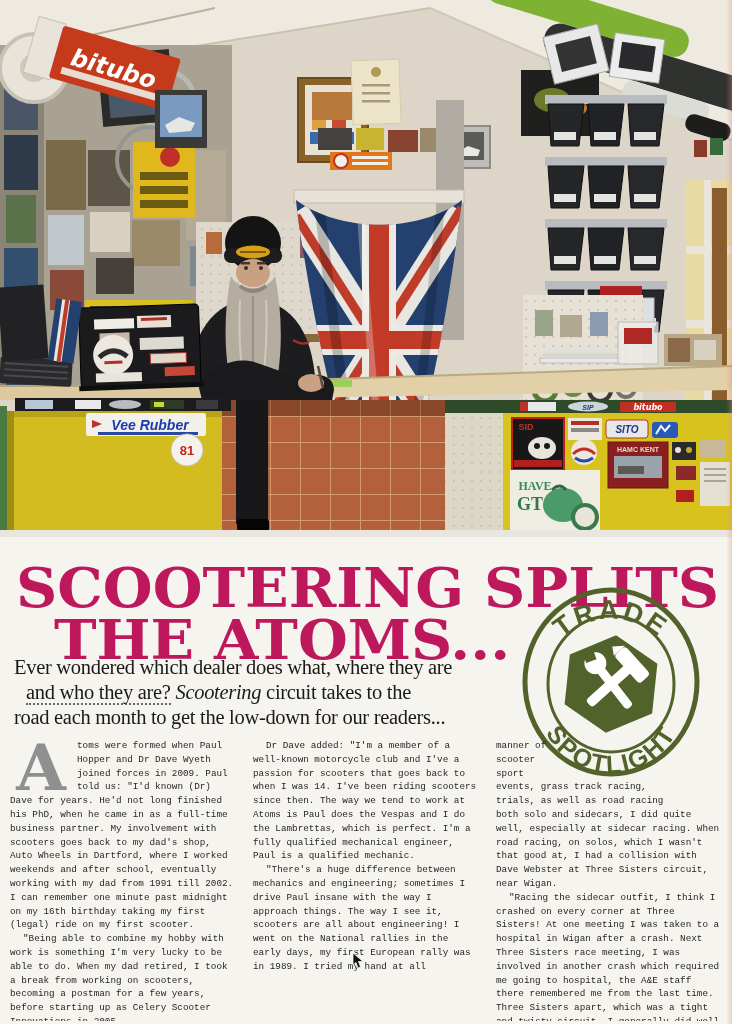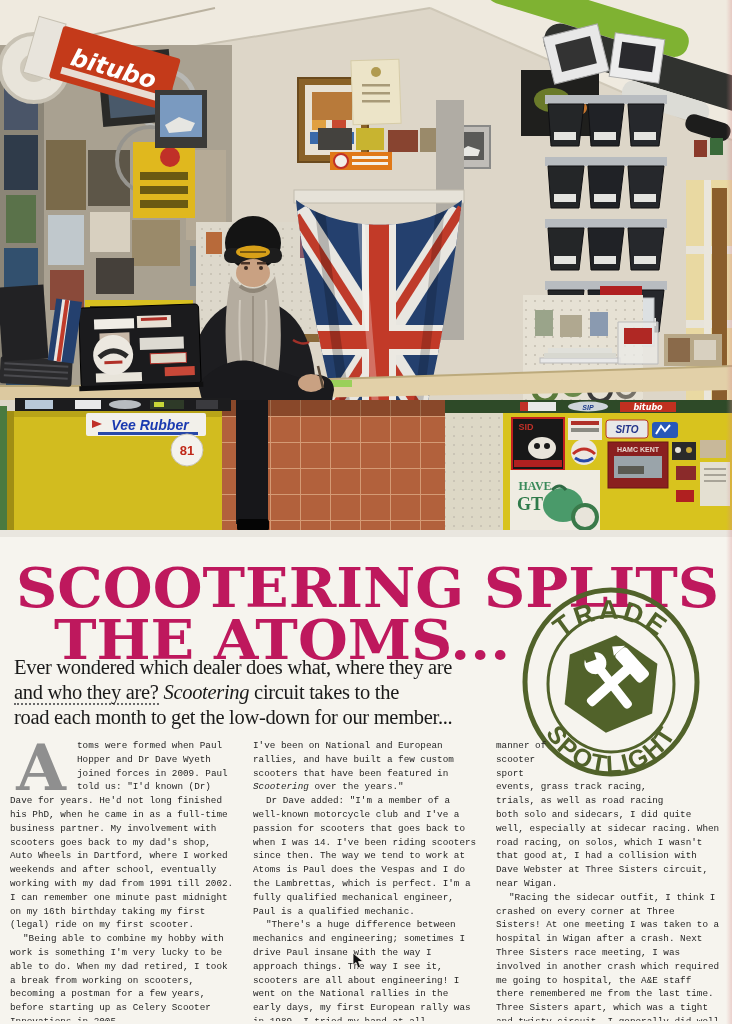--- a/index.html
+++ b/index.html
@@ -21,21 +21,21 @@
     color:#be185d;line-height:.93;letter-spacing:0px;
   }
   .headline .l1{font-size:55px;white-space:nowrap;display:inline-block;transform:scaleX(1.04);transform-origin:left;}
   .headline .l2{font-size:55px;white-space:nowrap;display:inline-block;margin-left:38px;transform:scaleX(1.04);transform-origin:left;}
   
   .standfirst{
     position:absolute;left:14px;top:655px;width:545px;
     font-family:"Liberation Serif",serif;font-size:20.5px;line-height:25px;
     color:#1a1a1a;letter-spacing:-0.3px;
   }
-  .standfirst .dotted{border-bottom:2px dotted #6a6a6a;}
+  .standfirst .dotted{border-bottom:2px dotted #6a6a6a;margin-left:12px;}
   .standfirst .it{font-style:italic;}
   
   .stamp{position:absolute;left:520px;top:584px;width:182px;height:196px;}
   
   .columns{
     position:absolute;left:10px;top:739px;width:713px;height:282px;
     display:flex;gap:16px;overflow:hidden;
     font-family:"Liberation Mono",monospace;font-size:9.3px;line-height:13.8px;
     color:#262626;
   }
@@ -423,21 +423,21 @@
   </svg>
 
   <h1 class="headline">
     <span class="l1">SCOOTERING SPLITS</span><br>
     <span class="l2">THE ATOMS...</span>
   </h1>
 
   <div class="standfirst">
     <div><span>Ever wondered which dealer does what, where they are</span></div>
     <div><span class="dotted">and who they are?</span><span class="it"> Scootering</span><span> circuit takes to the</span></div>
-    <div><span>road each month to get the low-down for our member...</span></div>
+    <div><span>road each month to get the low-down for our readers...</span></div>
   </div>
 
   <svg class="stamp" viewBox="0 0 182 196">
     <defs>
       <path id="arcTop" d="M 20,106 A 70,70 0 0 1 162,106"></path>
       <path id="arcBot" d="M 18,116 A 72,72 0 0 0 164,116"></path>
     </defs>
     <ellipse cx="91" cy="98" rx="86" ry="92" fill="none" stroke="#51622a" stroke-width="5"></ellipse>
     <ellipse cx="91" cy="100" rx="63" ry="68" fill="none" stroke="#51622a" stroke-width="3"></ellipse>
     <text font-family="Liberation Sans, sans-serif" font-size="27" font-weight="bold" fill="#51622a" letter-spacing="3">
@@ -460,21 +460,20 @@
       </g>
     </g>
   </svg>
 
   <div class="columns">
     <div class="col">
       <p><span class="dropcap">A</span><span>toms were formed when Paul Hopper and Dr Dave Wyeth joined forces in 2009. Paul told us: "I'd known (Dr) Dave for years. He'd not long finished his PhD, when he came in as a full-time business partner. My involvement with scooters goes back to my dad's shop, Auto Wheels in Dartford, where I worked weekends and after school, eventually working with my dad from 1991 till 2002. I can remember one minute past midnight on my 16th birthday taking my first (legal) ride on my first scooter.</span></p>
       <p class="ind"><span>"Being able to combine my hobby with work is something I'm very lucky to be able to do. When my dad retired, I took a break from working on scooters, becoming a postman for a few years, before starting up as Celery Scooter Innovations in 2005.</span></p>
     </div>
     <div class="col">
-      <p><span>I've been on National and European rallies, and have built a few custom scooters that have been featured in </span><span class="it">Scootering</span><span> over the years."</span></p>
       <p class="ind"><span>Dr Dave added: "I'm a member of a well-known motorcycle club and I've a passion for scooters that goes back to when I was 14. I've been riding scooters since then. The way we tend to work at Atoms is Paul does the Vespas and I do the Lambrettas, which is perfect. I'm a fully qualified mechanical engineer, Paul is a qualified mechanic.</span></p>
       <p class="ind"><span>"There's a huge difference between mechanics and engineering; sometimes I drive Paul insane with the way I approach things. The way I see it, scooters are all about engineering! I went on the National rallies in the early days, my first European rally was in 1989. I tried my hand at all</span></p>
     </div>
     <div class="col">
       <div class="sp1"></div>
       <div class="sp2"></div>
       <p><span>manner of scooter sport events, grass track racing, trials, as well as road racing both solo and sidecars, I did quite well, especially at sidecar racing. When road racing, on solos, which I wasn't that good at, I had a collision with Dave Webster at Three Sisters circuit, near Wigan.</span></p>
       <p class="ind"><span>"Racing the sidecar outfit, I think I crashed on every corner at Three Sisters! At one meeting I was taken to a hospital in Wigan after a crash. Next Three Sisters race meeting, I was involved in another crash which required me going to hospital, the A&amp;E staff there remembered me from the last time. Three Sisters apart, which was a tight and twisty circuit, I generally did well racing my sidecar outfit. The only other time I crashed when racing the</span></p>
     </div>
   </div>

